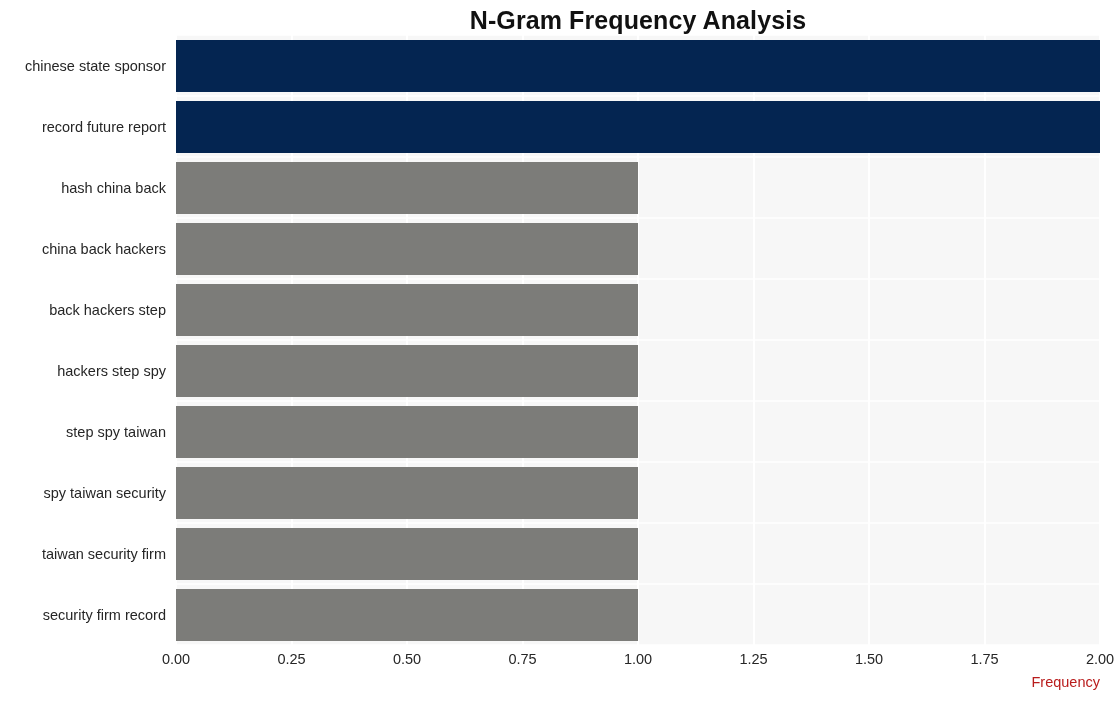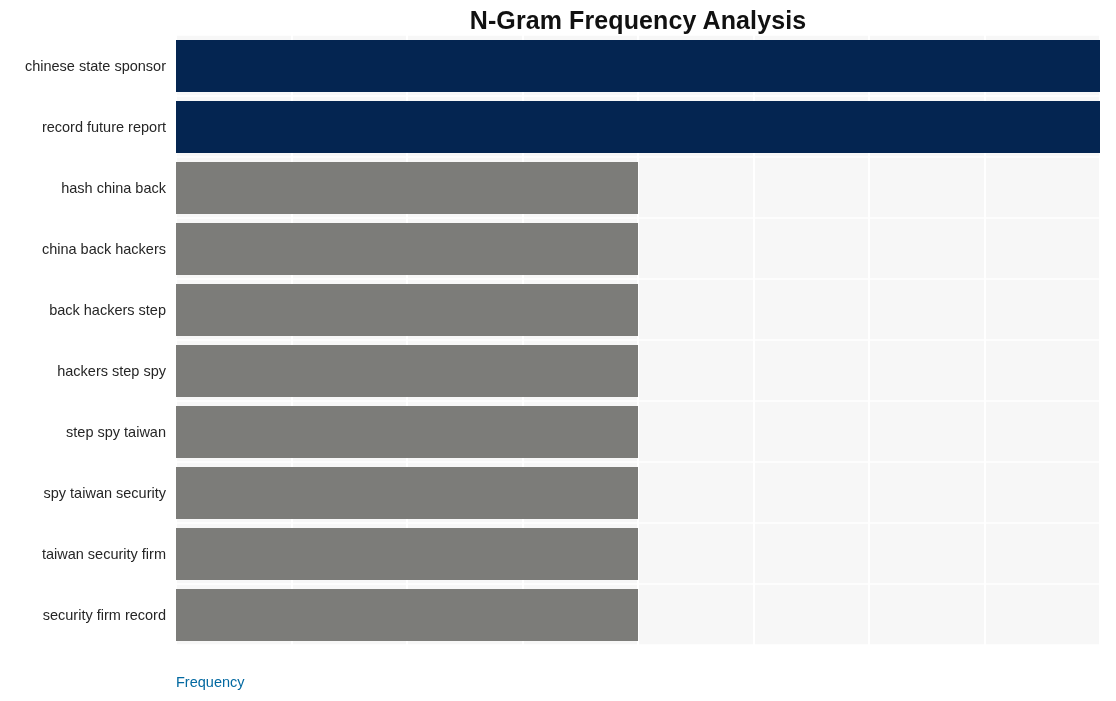--- a/index.html
+++ b/index.html
@@ -113,23 +113,23 @@
     white-space: nowrap;
     line-height: 1;
   }
 
   
   #x-axis-label {
     position: absolute;
     left: 176px;
     top: 674px;
     width: 924px;
-    text-align: left;
+    text-align: right;
     font-size: 14.5px;
-    color: #0369a1;
+    color: #b91c1c;
     white-space: nowrap;
   }
 </style>
 </head>
 <body>
 
 <div id="figure">
 
   <div id="chart-title">N-Gram Frequency Analysis</div>
 
@@ -178,16 +178,27 @@
       <div class="ytick" style="top: 145.5px; padding-right: 5px;">hash china back</div>
       <div class="ytick" style="top: 206.5px; padding-right: 5px;">china back hackers</div>
       <div class="ytick" style="top: 267.5px; padding-right: 5px;">back hackers step</div>
       <div class="ytick" style="top: 328.5px; padding-right: 5px;">hackers step spy</div>
       <div class="ytick" style="top: 389.5px; padding-right: 5px;">step spy taiwan</div>
       <div class="ytick" style="top: 450.5px; padding-right: 5px;">spy taiwan security</div>
       <div class="ytick" style="top: 511.5px; padding-right: 5px;">taiwan security firm</div>
       <div class="ytick" style="top: 572.5px; padding-right: 5px;">security firm record</div>
     </div>
 
+  <div id="x-tick-layer">
+      <div class="xtick" style="left: 0px;">0.00</div>
+      <div class="xtick" style="left: 115.5px;">0.25</div>
+      <div class="xtick" style="left: 231px;">0.50</div>
+      <div class="xtick" style="left: 346.5px;">0.75</div>
+      <div class="xtick" style="left: 462px;">1.00</div>
+      <div class="xtick" style="left: 577.5px;">1.25</div>
+      <div class="xtick" style="left: 693px;">1.50</div>
+      <div class="xtick" style="left: 808.5px;">1.75</div>
+      <div class="xtick" style="left: 924px;">2.00</div>
+    </div>
 
   <div id="x-axis-label">Frequency</div>
 
 </div>
 
 </body></html>

